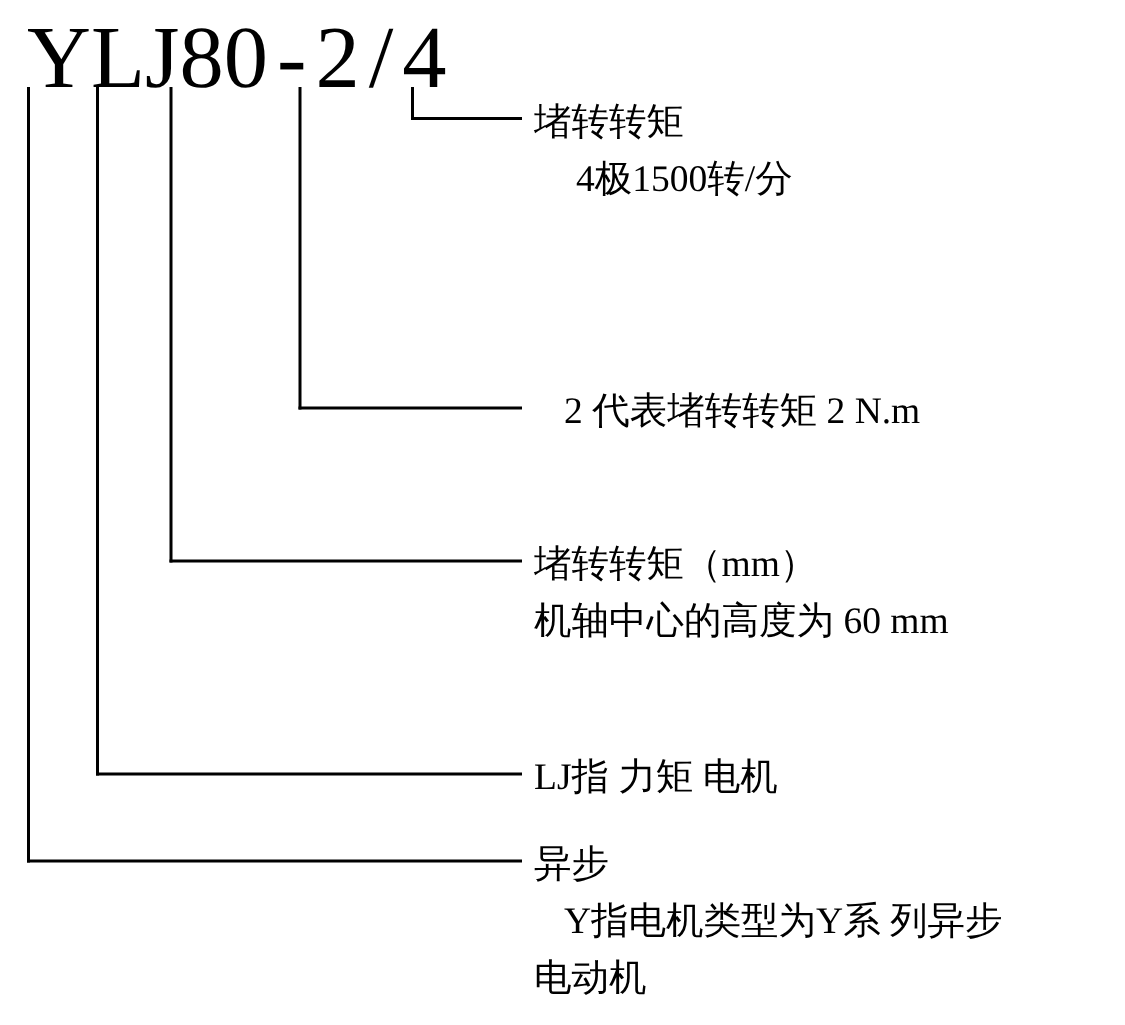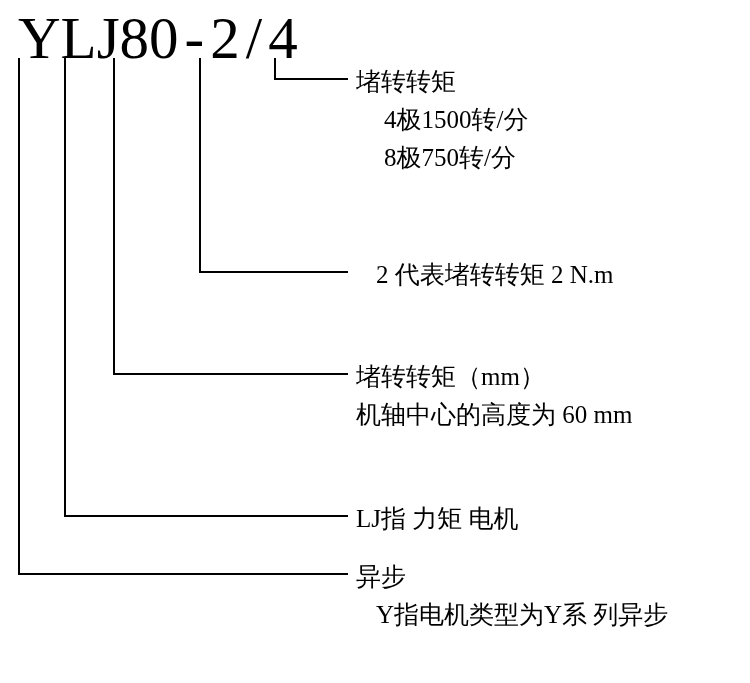--- a/index.html
+++ b/index.html
@@ -78,34 +78,34 @@
 
   <div class="vline" style="left:64px; top:58px; height:459px;"></div>
   <div class="hline" style="left:64px; top:515px; width:284px;"></div>
 
   <div class="vline" style="left:18px; top:58px; height:517px;"></div>
   <div class="hline" style="left:18px; top:573px; width:330px;"></div>
 
   <div class="desc" style="left:356px; top:63px;">
     <span class="line">堵转转矩</span>
     <span class="line indent1">4极1500转/分</span>
-    <span class="line indent1">8极750转/分</span>
   </div>
 
   <div class="desc" style="left:356px; top:256px;">
     <span class="line indent2">2 代表堵转转矩 2 N.m</span>
   </div>
 
   <div class="desc" style="left:356px; top:358px;">
     <span class="line">堵转转矩（mm）</span>
     <span class="line">机轴中心的高度为 60 mm</span>
   </div>
 
   <div class="desc" style="left:356px; top:500px;">
     <span class="line">LJ指 力矩 电机</span>
   </div>
 
   <div class="desc" style="left:356px; top:558px;">
     <span class="line">异步</span>
     <span class="line indent2">Y指电机类型为Y系 列异步</span>
+    <span class="line">电动机</span>
   </div>
 
 </div>
 
 </body></html>

